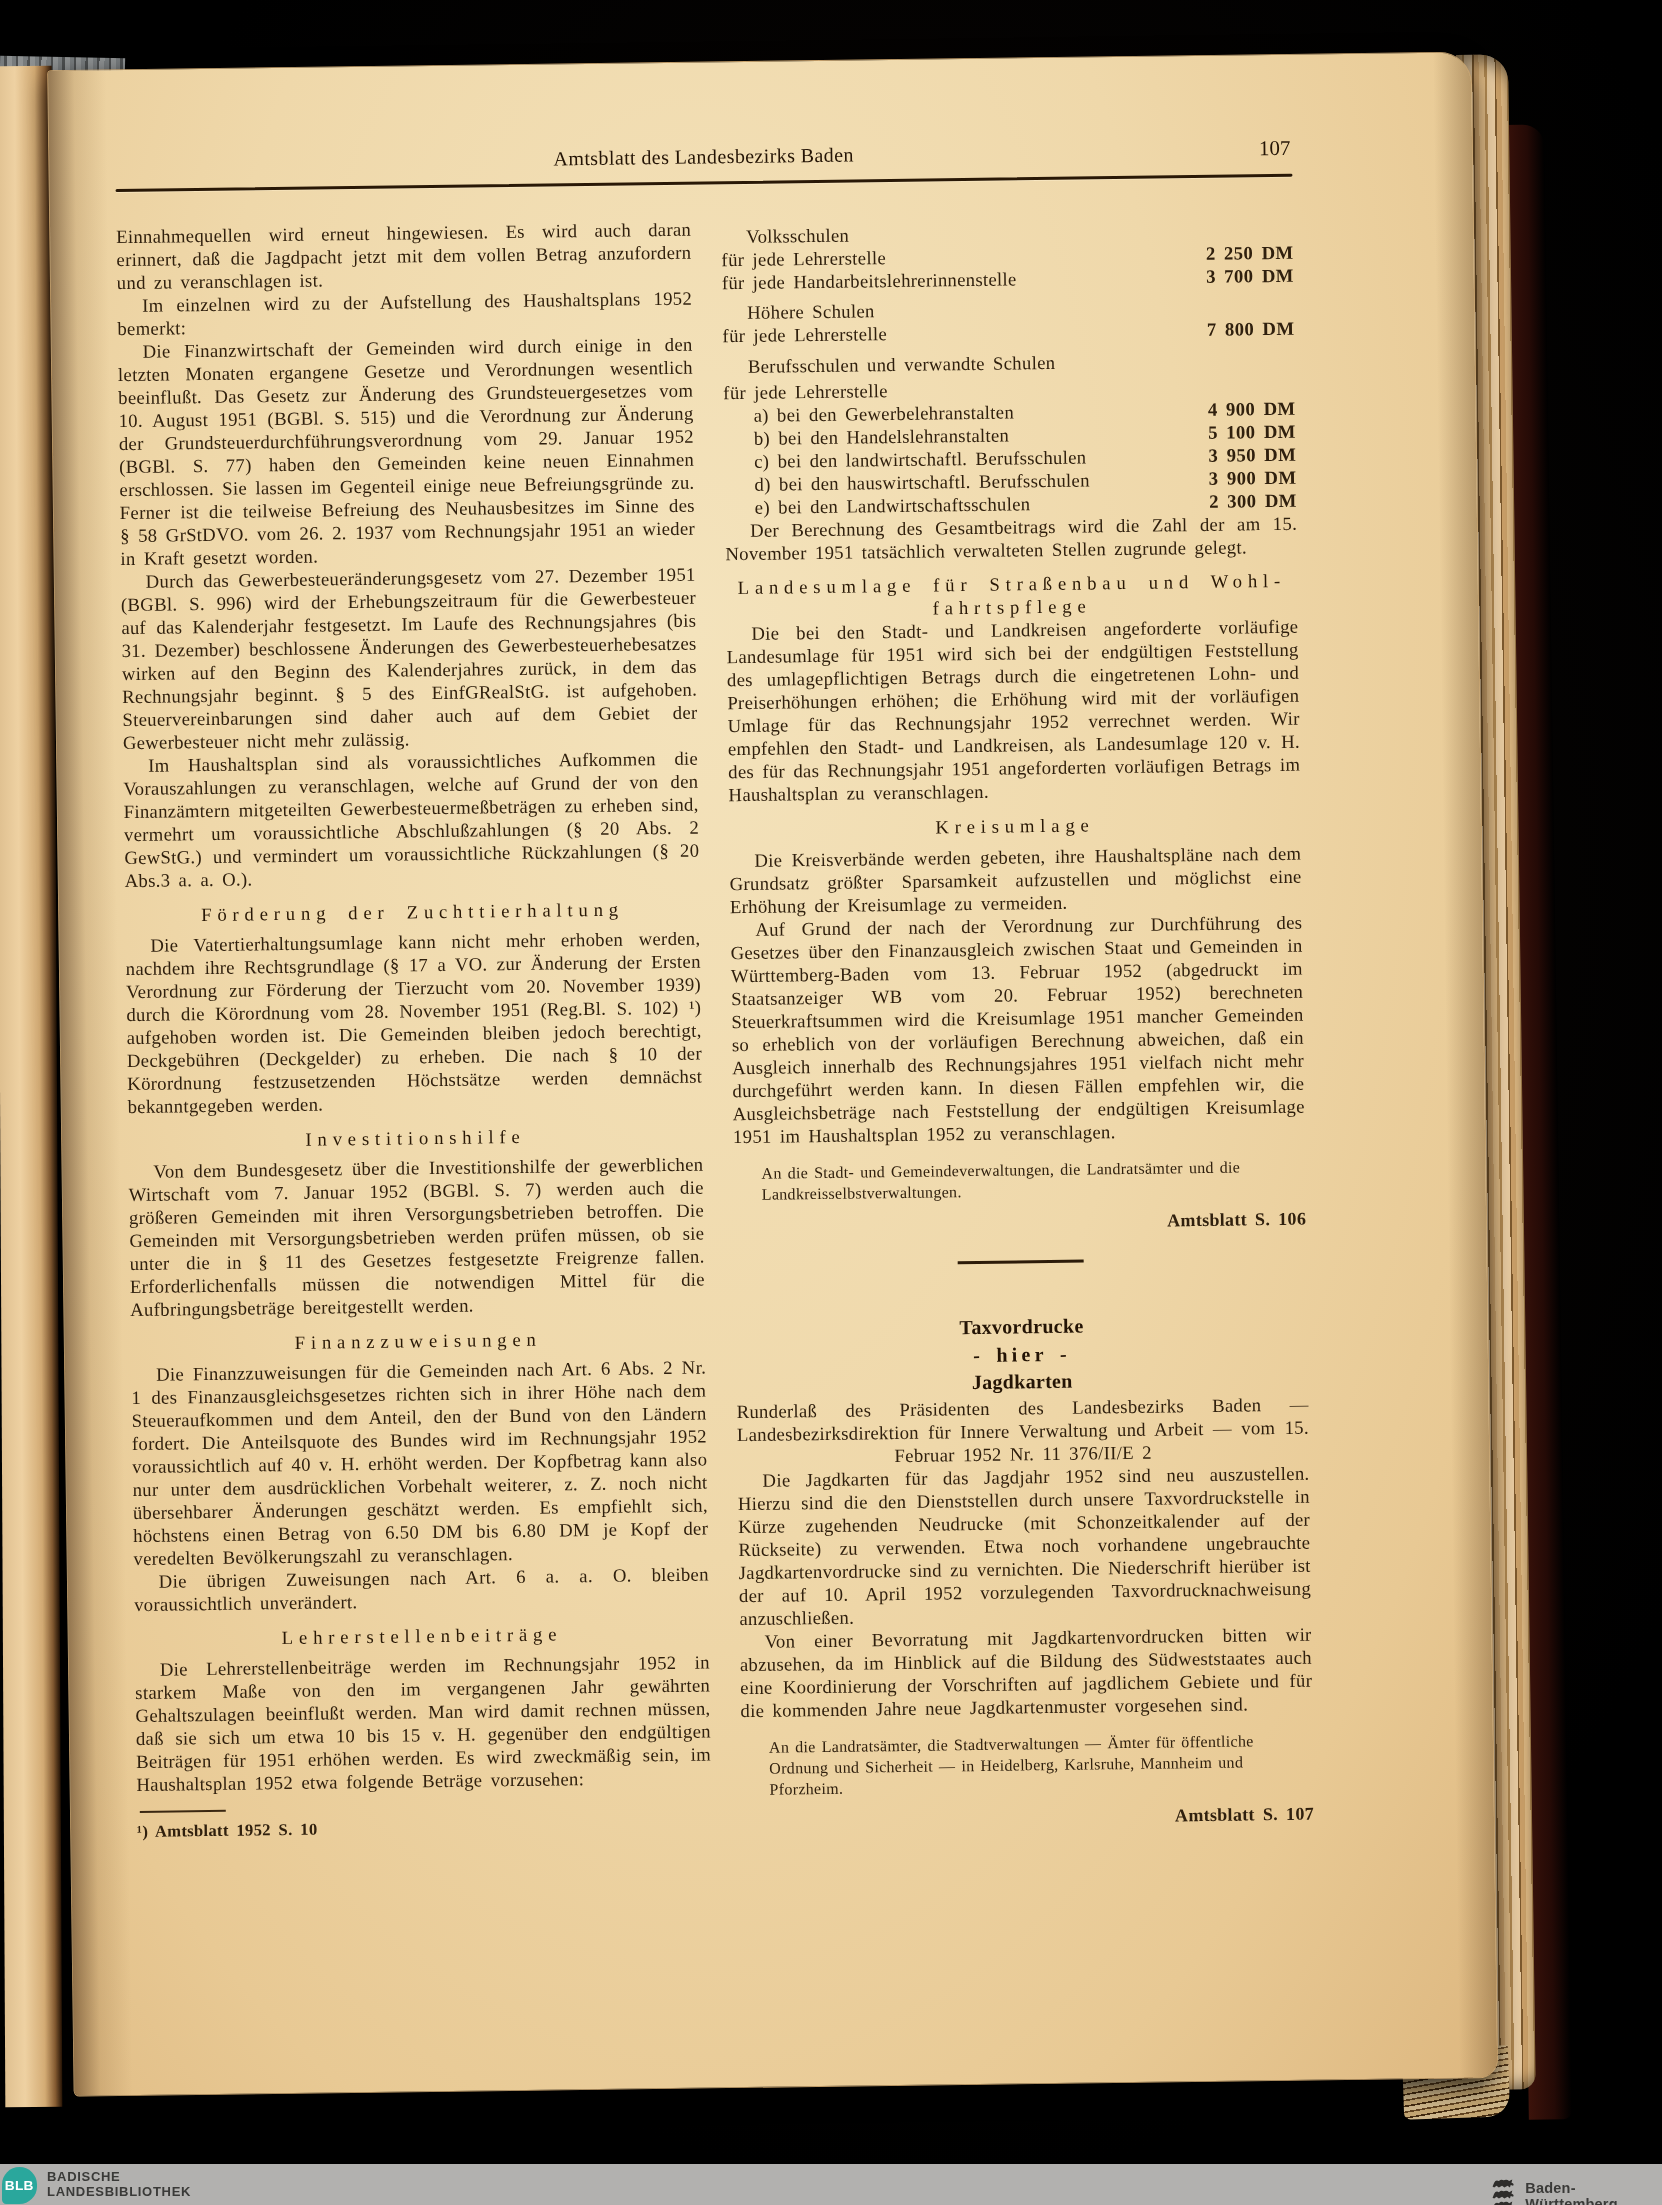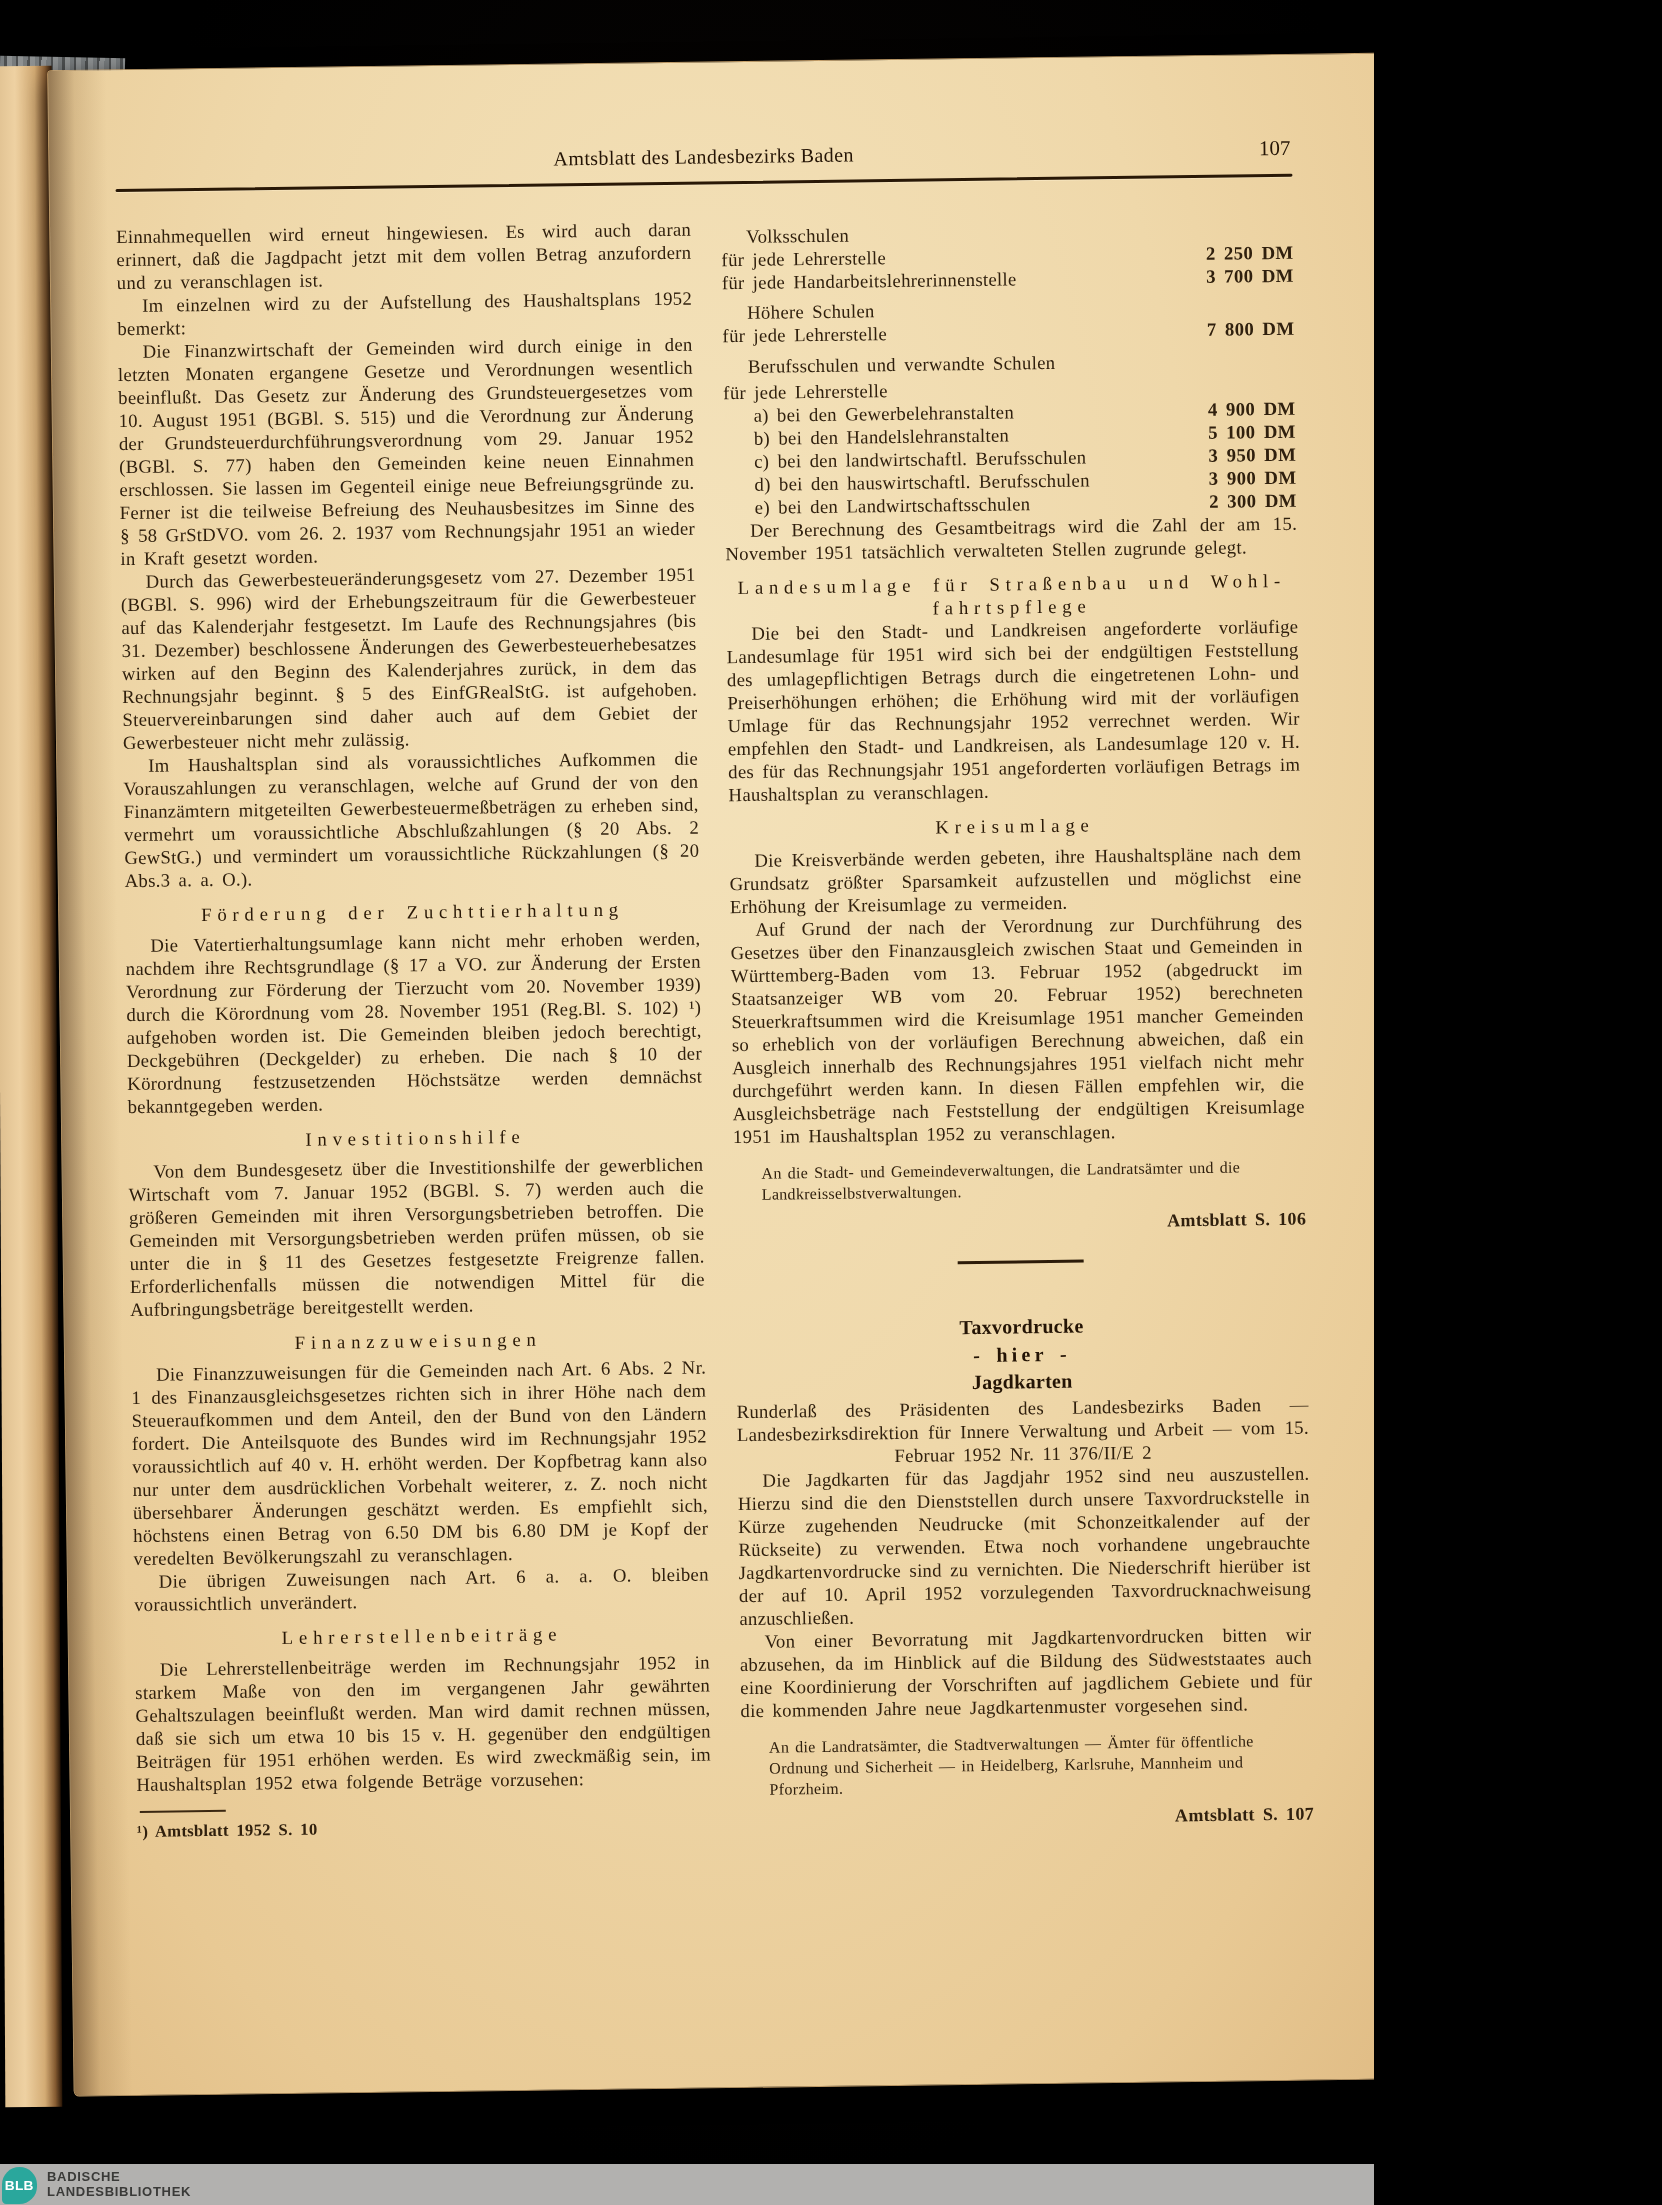--- a/index.html
+++ b/index.html
@@ -1,17 +1,17 @@
 <!DOCTYPE html>
 <html lang="de" style="font-size:13.3px"><head>
 <meta charset="utf-8">
 <style>
   html,body{margin:0;padding:0;}
   body{width:1662px;height:2205px;background:#000;font-family:"Liberation Serif","DejaVu Serif",serif;}
-  .scene{position:relative;width:1374px;height:2205px;background:radial-gradient(ellipse at 55% 40%, #0b0705 0%, #000 70%);overflow:hidden;}
+  .scene{position:relative;width:1662px;height:2205px;background:radial-gradient(ellipse at 55% 40%, #0b0705 0%, #000 70%);overflow:hidden;}
 
   
   .binding-tape{position:absolute;left:0;top:57px;width:125px;height:16.6px;
     background:repeating-linear-gradient(90deg,#8d9294 0 4.2px,#5a5d5e 4.2px 6.6px,#a7abac 6.6px 11.6px);
     transform:rotate(1.2deg);opacity:.85;}
 
   
   .gutter-page{position:absolute;left:0;top:66px;width:57px;height:2041px;
     background:linear-gradient(90deg,#dfc090 0%,#eed1a2 35%,#d3ab74 70%,#8a5f34 88%,#2b1707 100%);
     transform:rotate(-0.3deg);}

